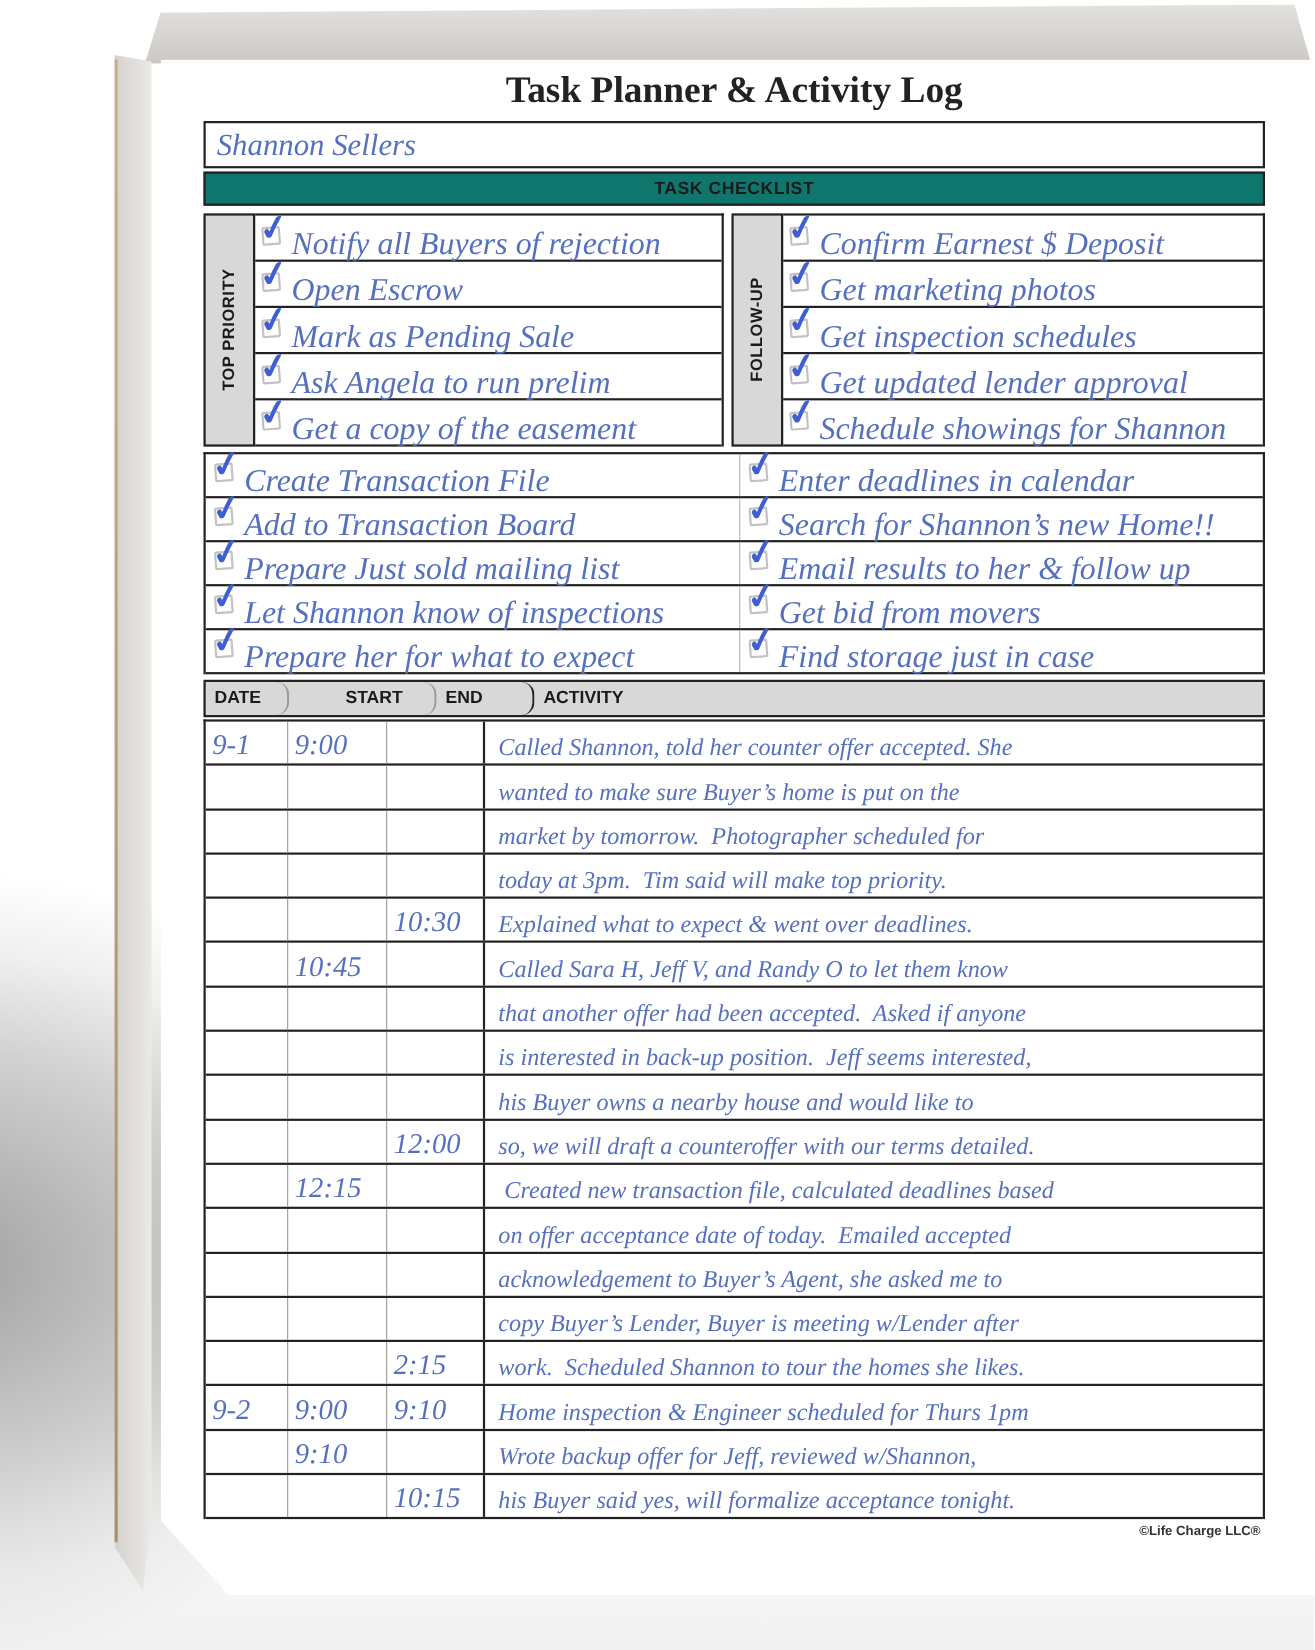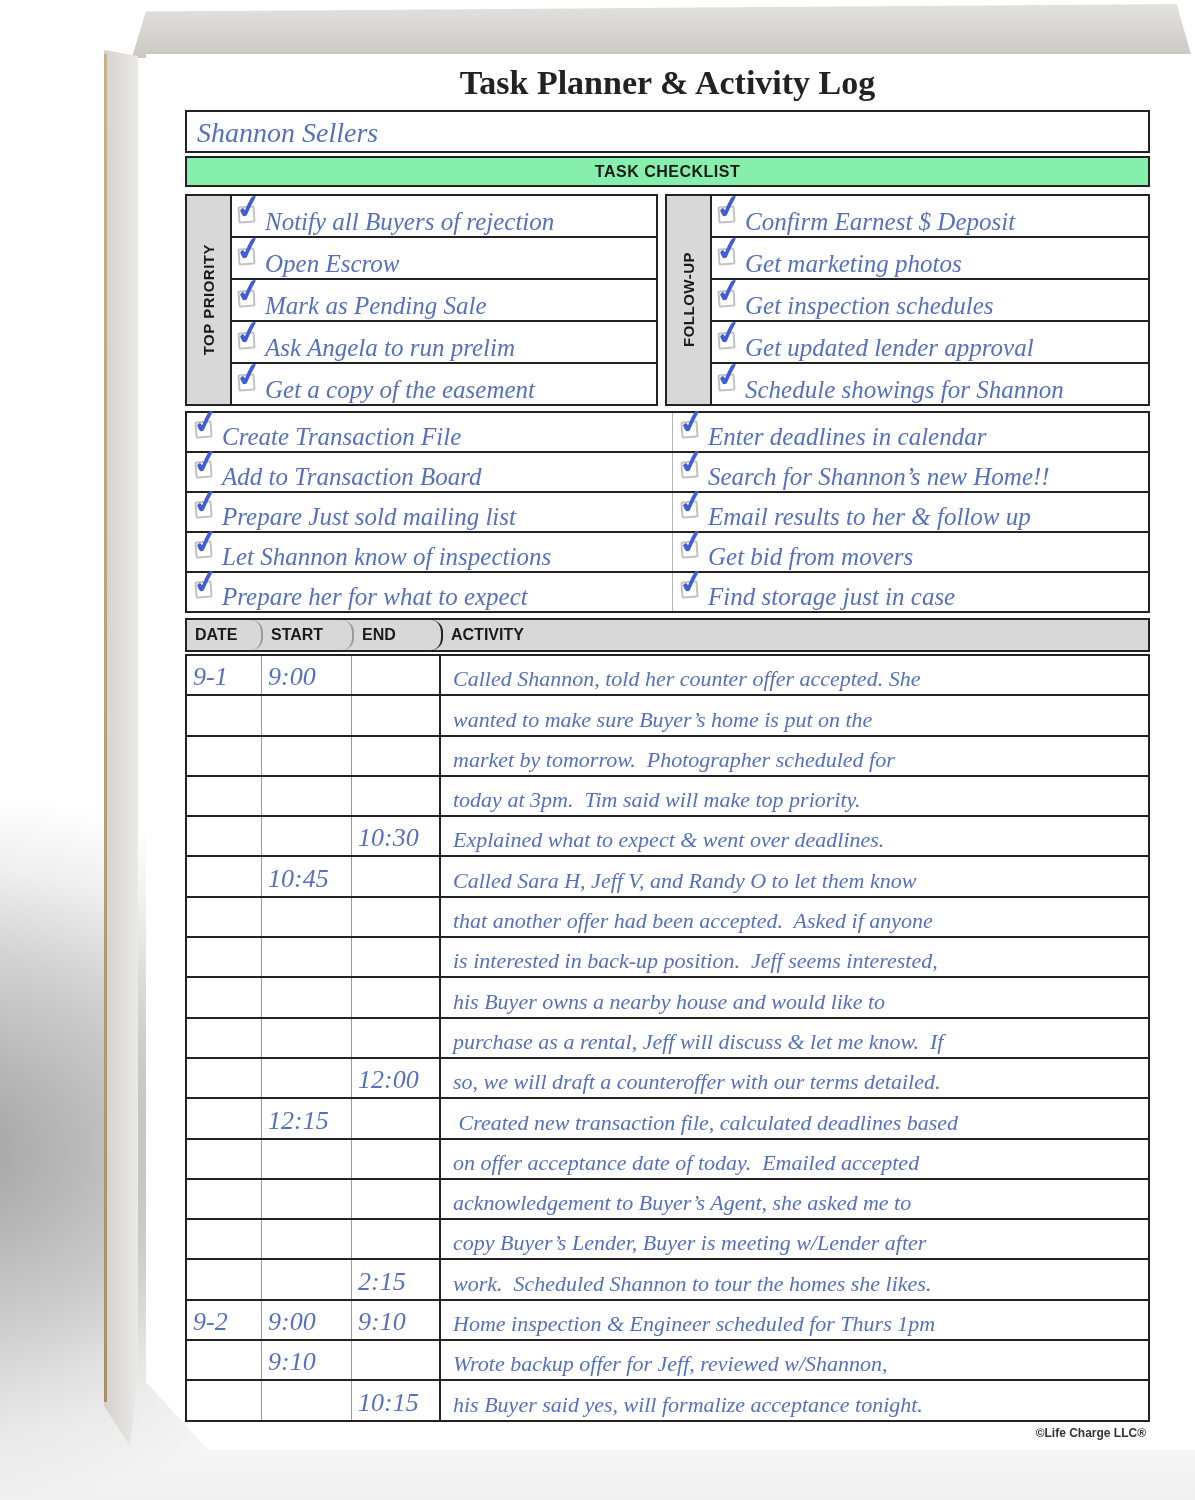--- a/index.html
+++ b/index.html
@@ -28,21 +28,21 @@
   .form{position:absolute;left:39px;top:4px;width:965px;}
   .hand{font-family:cursive;font-style:italic;color:#5570bd;}
 
   .title{height:48px;text-align:center;font-family:cursive;font-weight:bold;
          font-size:34px;color:#222;line-height:50px;}
 
   .name-row{margin-top:4px;height:38px;border:2px solid #222;display:flex;align-items:flex-end;
             padding:0 10px 1px 10px;}
   .name-row .hand{font-size:28px;line-height:34px;}
 
-  .band{margin-top:3px;height:27px;background:#86efac;border:2px solid #222;
+  .band{margin-top:3px;height:27px;background:#0f766e;border:2px solid #222;
         display:flex;align-items:center;justify-content:center;}
   .band span{font-weight:bold;font-size:16px;letter-spacing:.5px;color:#1a1a1a;}
 
   
   .check-top{margin-top:7px;display:flex;}
   .group{display:flex;}
   .group-left{width:473px;margin-right:7px;}
   .group-right{width:485px;}
   .vlabel{width:43px;background:#d8d8d8;border:2px solid #222;display:flex;align-items:center;
           justify-content:center;}
@@ -56,28 +56,28 @@
   .check-bottom{margin-top:5px;border:2px solid #222;border-bottom:none;}
   .check-bottom .row2{height:38px;border-bottom:2px solid #222;display:flex;}
   .check-bottom .cell{display:flex;align-items:flex-end;padding:0 2px 1px 6px;position:relative;}
   .check-bottom .cell-left{width:477px;border-right:1px solid #b5b5b5;}
   .check-bottom .cell-right{flex:1;}
 
   .cb{position:relative;width:13px;height:13px;border:2px solid #c2c2c2;border-radius:2px;
       margin:0 10px 12px 2px;flex:none;transform:rotate(-4deg);}
   .tick{position:absolute;left:-4px;top:-17px;font-size:32px;font-weight:bold;color:#3f5ed2;
       line-height:1;transform:rotate(-6deg);font-style:normal;}
-  .item-text{font-size:25px;line-height:26px;white-space:nowrap;}
+  .item-text{font-size:29px;line-height:26px;white-space:nowrap;}
 
   
   .table{margin-top:5px;}
   .thead{height:30px;background:#d8d8d8;border:2px solid #222;display:flex;align-items:center;}
   .thead .hc{font-weight:bold;font-size:16px;color:#1a1a1a;padding-left:8px;border-radius:12px;}
   .hc-date{width:66px;border-right:2px solid #9a9a9a;height:100%;display:flex;align-items:center;}
-  .hc-start{width:81px;border-right:2px solid #9a9a9a;height:100%;display:flex;align-items:center;}
+  .hc-start{width:81px;border-right:2px solid #9a9a9a;height:100%;display:flex;align-items:center;margin-left:43px;}
   .hc-end{width:79px;border-right:2px solid #222;height:100%;display:flex;align-items:center;}
   .hc-act{flex:1;display:flex;align-items:center;}
   .tbody{border:2px solid #222;border-top-width:2px;margin-top:2px;border-bottom:none;}
   .trow{height:38.3px;border-bottom:2px solid #222;display:flex;}
   .td{display:flex;align-items:flex-end;padding:0 2px 2px 6px;overflow:visible;}
   .td-date{width:66px;border-right:1.5px solid #9a9a9a;}
   .td-start{width:81px;border-right:1.5px solid #9a9a9a;}
   .td-end{width:79px;border-right:2px solid #222;}
   .td-act{flex:1;padding-left:12px;}
   .time{font-size:26px;line-height:30px;white-space:nowrap;}
@@ -406,34 +406,20 @@
                   <span class="hand time"></span>
                 </div>
                 <div class="td td-end">
                   <span class="hand time"></span>
                 </div>
                 <div class="td td-act">
                   <span class="hand act-text">his Buyer owns a nearby house and would like to</span>
                 </div>
               </div>
 
-              <div class="trow">
-                <div class="td td-date">
-                  <span class="hand time"></span>
-                </div>
-                <div class="td td-start">
-                  <span class="hand time"></span>
-                </div>
-                <div class="td td-end">
-                  <span class="hand time"></span>
-                </div>
-                <div class="td td-act">
-                  <span class="hand act-text">purchase as a rental, Jeff will discuss &amp; let me know.  If</span>
-                </div>
-              </div>
 
               <div class="trow">
                 <div class="td td-date">
                   <span class="hand time"></span>
                 </div>
                 <div class="td td-start">
                   <span class="hand time"></span>
                 </div>
                 <div class="td td-end">
                   <span class="hand time">12:00</span>

